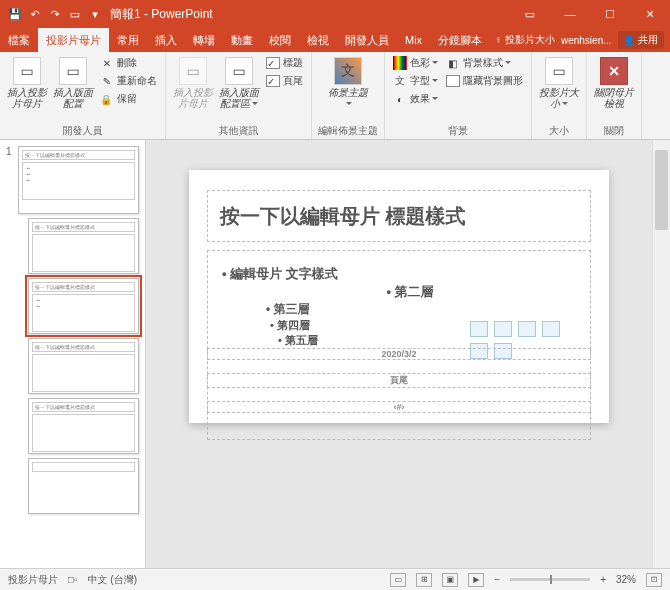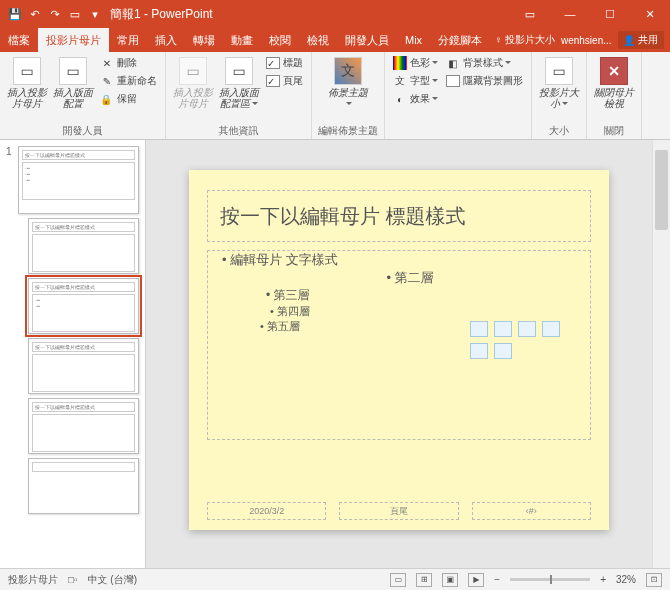--- a/index.html
+++ b/index.html
@@ -51,36 +51,36 @@
 .thumbrow.sub .thumbbox { margin-left: 10px; height: 56px; }
 .mt-title { border:1px solid #ccc; height:10px; display:flex; align-items:center; padding:0 2px; margin-bottom:2px; color:#777; font-size:5px; white-space:nowrap; overflow:hidden;}
 .mt-body { border:1px solid #ccc; height: 38px; padding:2px; color:#888;}
 
 
 .vscroll { width: 18px; background: #f0f0f0; border-left:1px solid #ddd; position:relative;}
 .vscroll .thumb { position:absolute; left:2px; right:2px; top:10px; height:80px; background:#cdcdcd; border-radius:2px;}
 
 
 .slidearea { flex:1; position:relative; background:#e6e6e6; padding: 30px 24px; display:flex; align-items:flex-start; justify-content:center; }
-.slide { width: 420px; height: 360px; background:#fef9c3; box-shadow: 0 2px 8px rgba(0,0,0,.25); padding: 20px 18px; position:relative;}
+.slide { width: 420px; height: 253px; background:#ffffff; box-shadow: 0 2px 8px rgba(0,0,0,.25); padding: 20px 18px; position:relative;font-weight:bold;}
 .ph { border: 1px dashed #bbb; }
 .ph.title-ph { height: 52px; display:flex; align-items:center; padding: 0 12px; font-size: 20px; color:#555;}
-.ph.body-ph { margin-top: 8px; height: 190px; padding: 0 14px; font-size: 13px; color:#555; position:relative;}
+.ph.body-ph { margin-top: 8px; height: 190px; padding: 14px 14px; font-size: 13px; color:#555; position:relative;}
 .lvl1::before { content:"• "; }
 .lvl2 { margin-left: 22px; text-align: center; }
 .lvl2::before { content:"• "; }
 .lvl3 { margin-left: 44px; font-size:12px;}
 .lvl3::before { content:"• "; }
 .lvl4 { margin-left: 48px; font-size:11px;}
 .lvl4::before { content:"• "; }
-.lvl5 { margin-left: 38px; font-size:11px;}
+.lvl5 { margin-left: 56px; font-size:11px;}
 .lvl5::before { content:"• "; }
 .contenticons { position:absolute; right: 30px; top: 70px; display:grid; grid-template-columns: repeat(4, 18px); gap: 6px;}
 .contenticons div { width:18px; height:16px; border:1px solid #a8c8dd; background:#e8f3fb; }
-.footer-row { position:absolute; bottom: 10px; left:18px; right:18px; display:flex; gap:13px; }
+.footer-row { position:absolute; bottom: 10px; left:18px; right:18px; display:flex; gap:13px;flex-direction:column; }
 .footer-row .fph { flex:1; border:1px dashed #bbb; height:18px; font-size:9px; color:#888; display:flex; align-items:center; justify-content:center;}
 
 
 .statusbar { position:absolute; bottom:0; left:0; right:0; height:22px; background:#f3f3f3; border-top:1px solid #cfcfcf; display:flex; align-items:center; font-size:10px; color:#555; padding:0 8px; gap:10px;}
 .statusbar .right { margin-left:auto; display:flex; align-items:center; gap:10px;}
 .zoomslider { width:80px; height:3px; background:#ccc; position:relative;}
 .zoomslider::after { content:""; position:absolute; top:-3px; left:40px; width:2px; height:9px; background:#888;}
 .vb { width:16px; height:14px; border:1px solid #aaa; display:inline-flex; align-items:center; justify-content:center; font-size:8px;}
 .arrow-down::after { content:""; display:inline-block; border:3px solid transparent; border-top-color:#666; margin-left:2px; transform:translateY(1px);}
 </style>
@@ -207,20 +207,21 @@
         <div>
             <span class="ic2">◧</span>
             <span class="arrow-down">背景樣式</span>
           </div>
         <div>
             <span class="sqico"></span>
             <span>隱藏背景圖形</span>
           </div>
       </div>
     </div>
+    <div class="label">背景</div>
   </div>
 
   <div class="group">
     <div class="body">
       <div class="bigbtn">
           <div class="ic">▭</div>
           <span class="arrow-down">投影片大小</span>
         </div>
     </div>
     <div class="label">大小</div>

